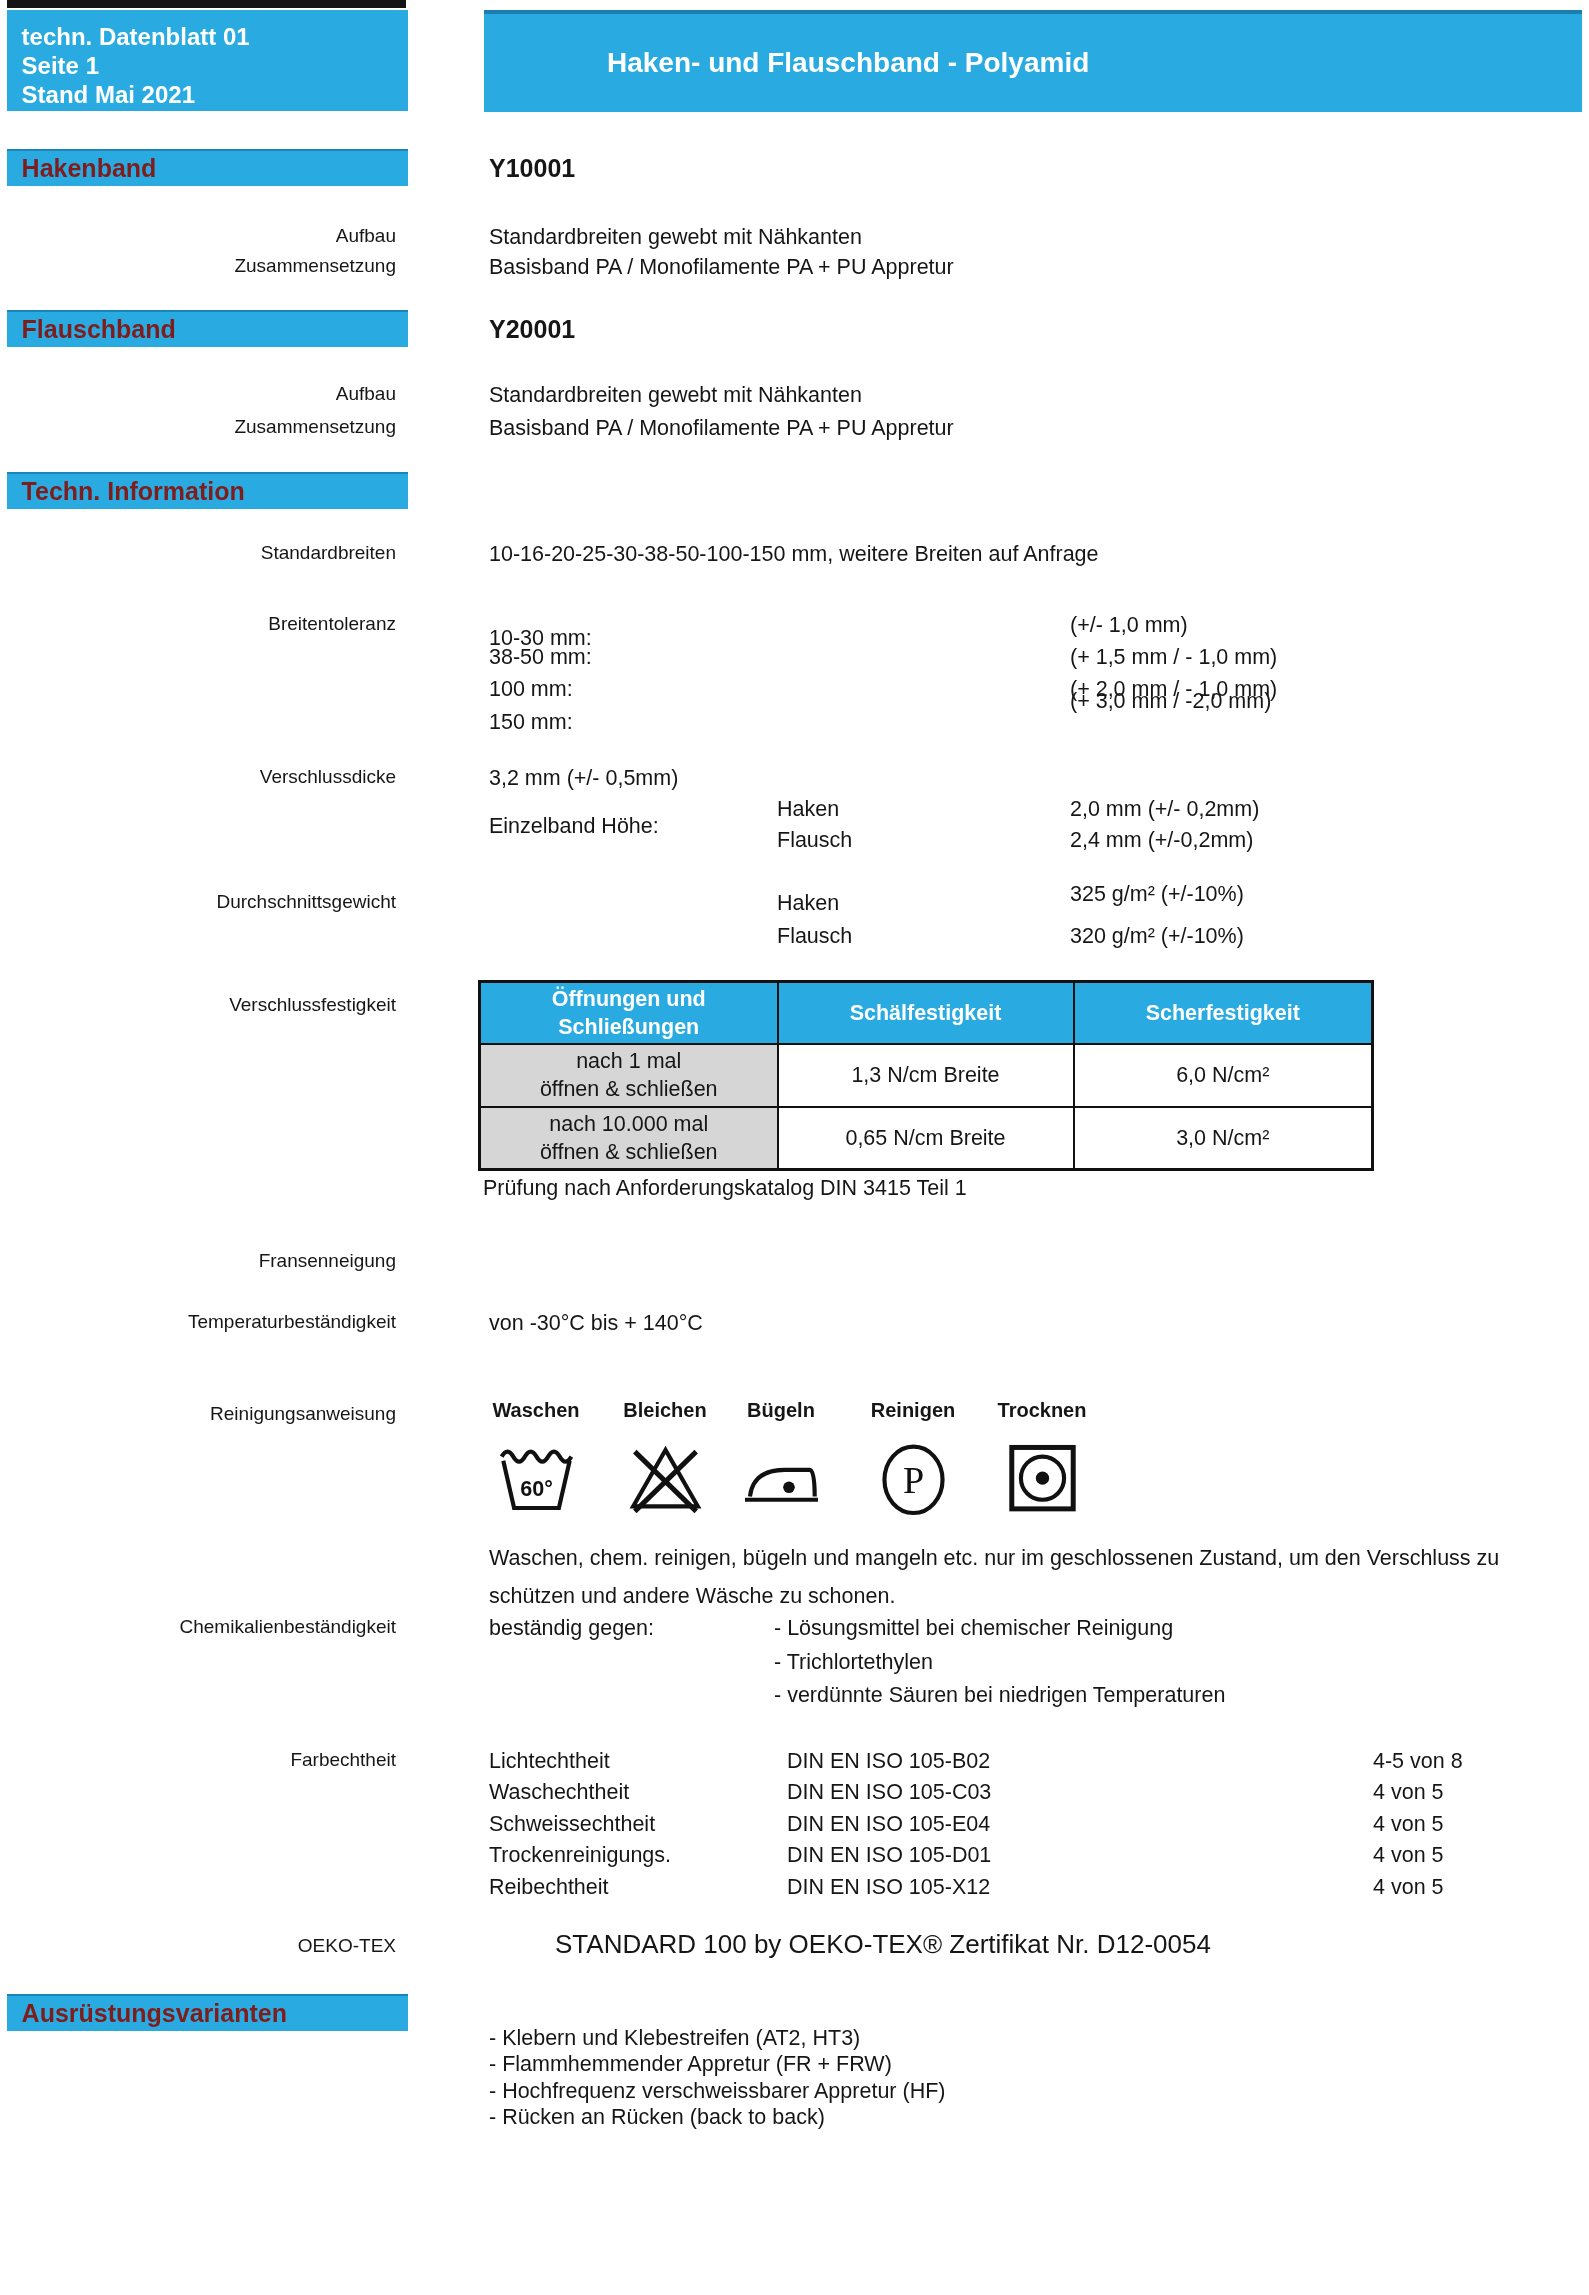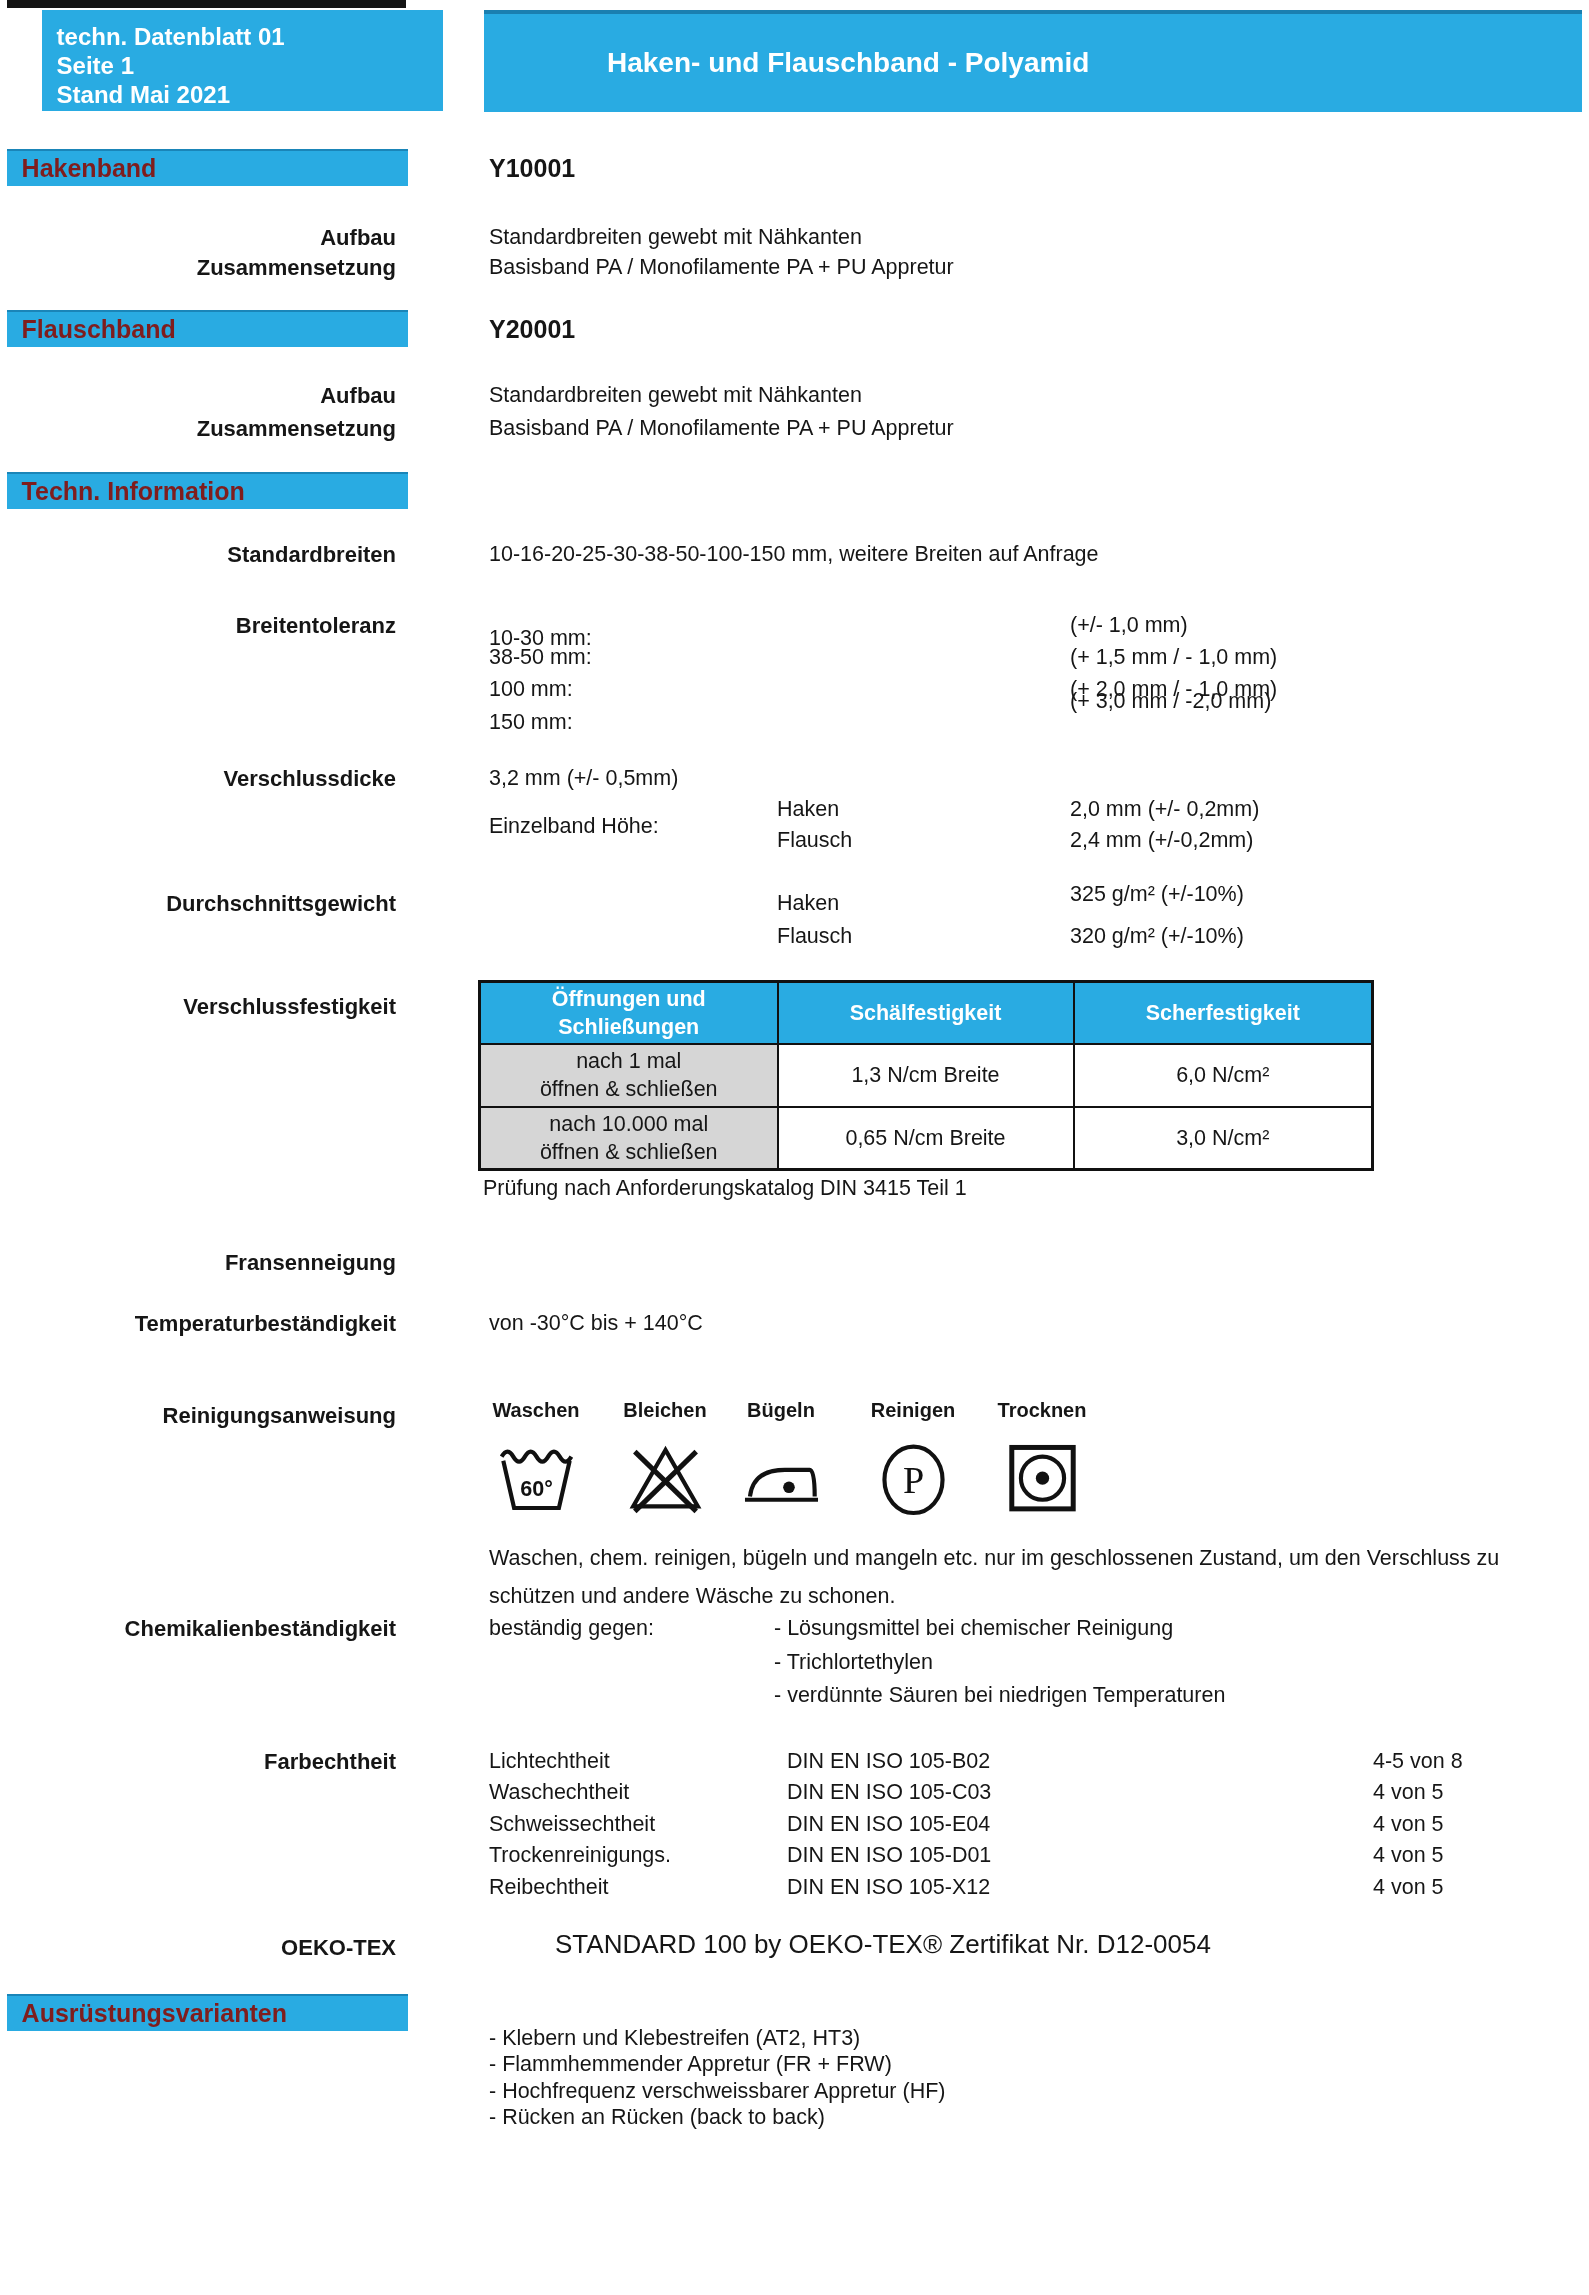--- a/index.html
+++ b/index.html
@@ -17,32 +17,32 @@
     position:absolute; left:6.6px; width:401px; height:37px;
     background:#29abe2; border-top:2.5px solid #1a85b8;
     color:#7f1d1d; font-weight:bold; font-size:25px;
     display:flex; align-items:center; padding-left:15px; box-sizing:border-box;
     white-space:nowrap;
   }
   .topstrip { position:absolute; left:6.6px; top:0; width:399px; height:8.3px; background:#141414; }
   .infobox {
     position:absolute; left:6.6px; top:10px; width:401px; height:101px;
     background:#29abe2; color:#ffffff; font-weight:bold; font-size:24px;
-    padding:12.4px 0 0 15px; box-sizing:border-box; line-height:29px; white-space:nowrap;margin-left:35px;
+    padding:12.4px 0 0 15px; box-sizing:border-box; line-height:29px; white-space:nowrap;
   }
   .titlebar {
     position:absolute; left:484px; top:10px; width:1098px; height:102px;
     background:#29abe2; border-top:4.1px solid #1a7fb0; box-sizing:border-box;
     color:#ffffff; font-weight:bold; font-size:28px;
     display:flex; align-items:center; padding-left:123px; white-space:nowrap;
   }
   .code { position:absolute; left:489px; font-size:25px; font-weight:bold; white-space:nowrap; }
   .lbl {
     position:absolute; left:0; width:396px; text-align:right;
-    font-weight:bold; font-size:22px; white-space:nowrap;
+    font-weight:normal; font-size:19px; white-space:nowrap;
   }
   .val { position:absolute; left:489px; font-size:21.5px; white-space:nowrap; }
   .c2  { position:absolute; left:777px;  font-size:21.5px; white-space:nowrap; }
   .c3  { position:absolute; left:1070px; font-size:21.5px; white-space:nowrap; }
   .c4  { position:absolute; left:1373px; font-size:21.5px; white-space:nowrap; }
   .wrapval { position:absolute; left:489px; width:1101px; font-size:21.5px; line-height:38px; }
   
   .fest-table {
     position:absolute; left:478px; top:980px;
     border-collapse:collapse; border:3.3px solid #111111;

